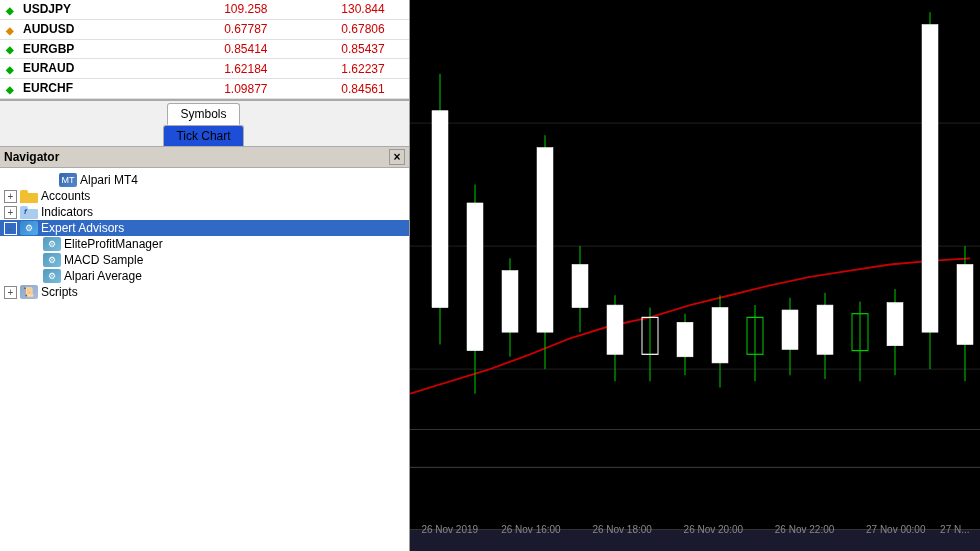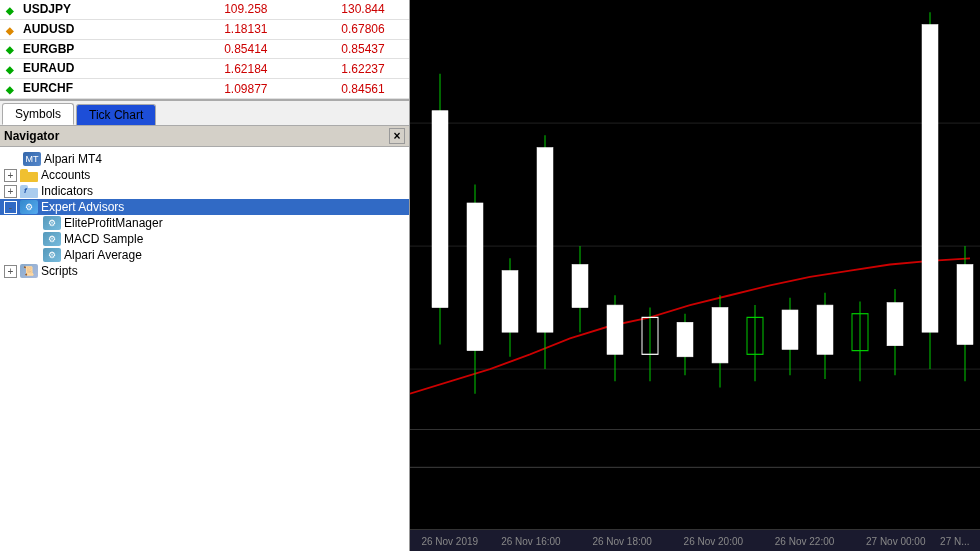--- a/index.html
+++ b/index.html
@@ -86,20 +86,21 @@
     }
 
     
     .tabs-row {
       display: flex;
       align-items: center;
       background: #f0f0f0;
       border-top: 1px solid #aaa;
       border-bottom: 1px solid #aaa;
       padding: 2px 2px 0 2px;
+      flex-direction: column;
     }
 
     .tab-btn {
       padding: 3px 12px;
       font-size: 12px;
       border: 1px solid #aaa;
       border-bottom: none;
       background: #1d4ed8;
       cursor: pointer;
       margin-right: 2px;
@@ -218,21 +219,21 @@
       display: flex;
       align-items: center;
       color: #888;
       font-size: 10px;
     }
 
     .time-label {
       position: absolute;
       color: #888;
       font-size: 10px;
-      bottom: 4px;
+      bottom: 16px;
       white-space: nowrap;
     }
 
     
     .chart-svg {
       position: absolute;
       top: 0;
       left: 0;
       width: 100%;
       height: calc(100% - 22px);
@@ -263,21 +264,21 @@
     <td class="symbol-name">
       <span class="symbol-icon green"></span>USDJPY
     </td>
     <td class="price-red">109.258</td>
     <td class="price-col">130.844</td>
   </tr>
           <tr>
     <td class="symbol-name">
       <span class="symbol-icon orange"></span>AUDUSD
     </td>
-    <td class="price-red">1.18131</td>
+    <td class="price-red">0.67787</td>
     <td class="price-col">0.67806</td>
   </tr>
           <tr>
     <td class="symbol-name">
       <span class="symbol-icon green"></span>EURGBP
     </td>
     <td class="price-red">0.85414</td>
     <td class="price-col">0.85437</td>
   </tr>
           <tr>
@@ -307,21 +308,21 @@
   </div>
 
   <div class="navigator-header">
     <span>Navigator</span>
     <span class="navigator-close">×</span>
   </div>
 
   <div class="navigator-tree" id="navigator-tree">
   <div class="tree-item" style="padding-left: 4px;">
         <span style="display:inline-block;width:16px;margin-right:3px;"></span>
-        <span style="display:inline-block;width:18px;height:14px;margin-right:3px;background:linear-gradient(135deg,#3366aa,#5588cc);border-radius:2px;vertical-align:middle;font-size:9px;color:white;text-align:center;line-height:14px;">MT</span>
+        <span style="display:inline-block;width:18px;height:14px;margin-right:3px;background:linear-gradient(135deg,#3366aa,#5588cc);border-radius:2px;vertical-align:middle;font-size:9px;color:white;text-align:center;line-height:14px;margin-left:36px;">MT</span>
         <span class="tree-label">Alpari MT4</span>
       </div>
       <div class="tree-item" style="padding-left: 4px;">
         <span class="expand-icon" style="border:1px solid #888;display:inline-block;width:13px;height:13px;text-align:center;line-height:11px;margin-right:3px;font-size:10px;">+</span>
         <span style="display:inline-block;width:18px;height:13px;margin-right:3px;position:relative;vertical-align:middle;">
       <span style="display:block;width:18px;height:10px;background:#f0c030;border-radius:0 1px 1px 0;position:absolute;bottom:0;"></span>
       <span style="display:block;width:8px;height:4px;background:#f0c030;border-radius:2px 2px 0 0;position:absolute;top:0;left:0;"></span>
     </span>
         <span class="tree-label">Accounts</span>
       </div>

